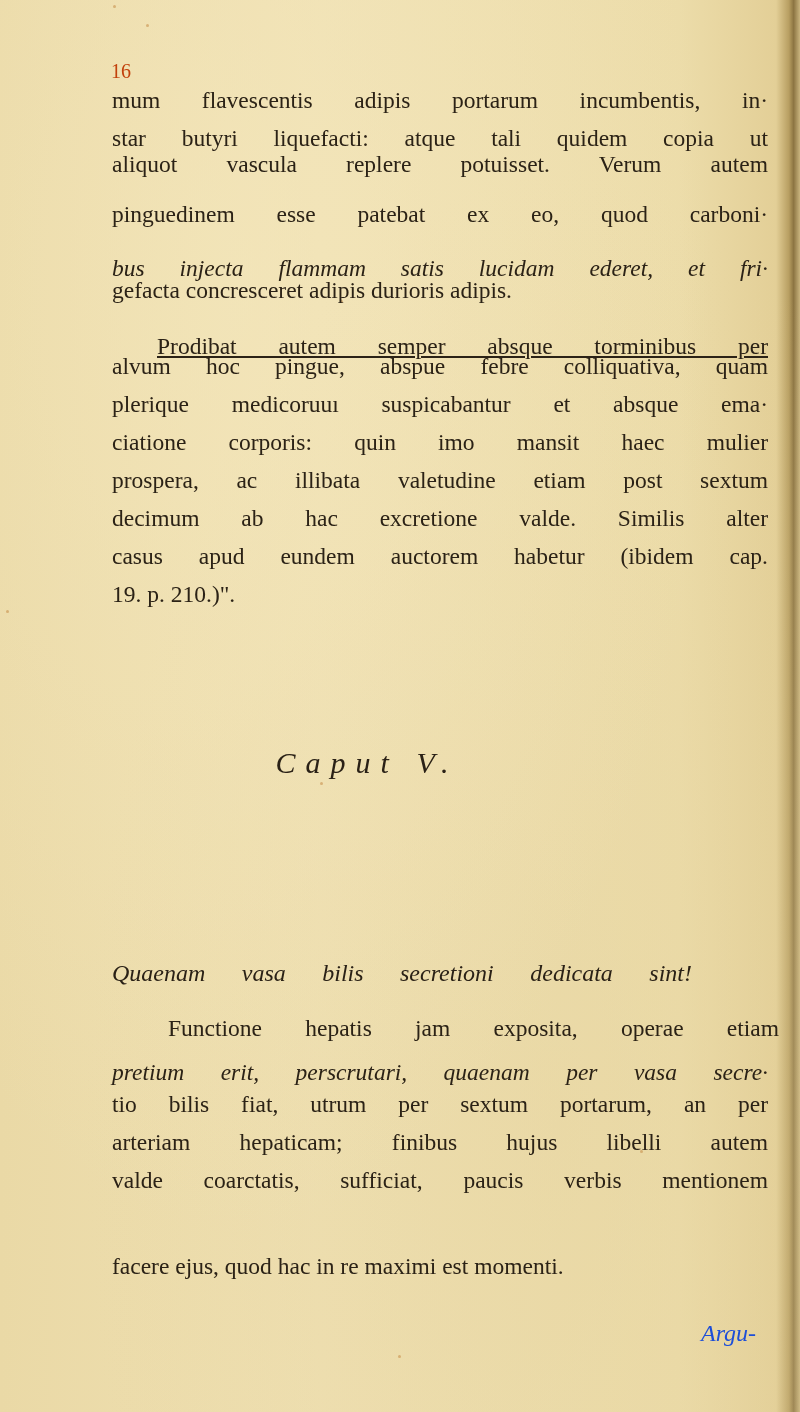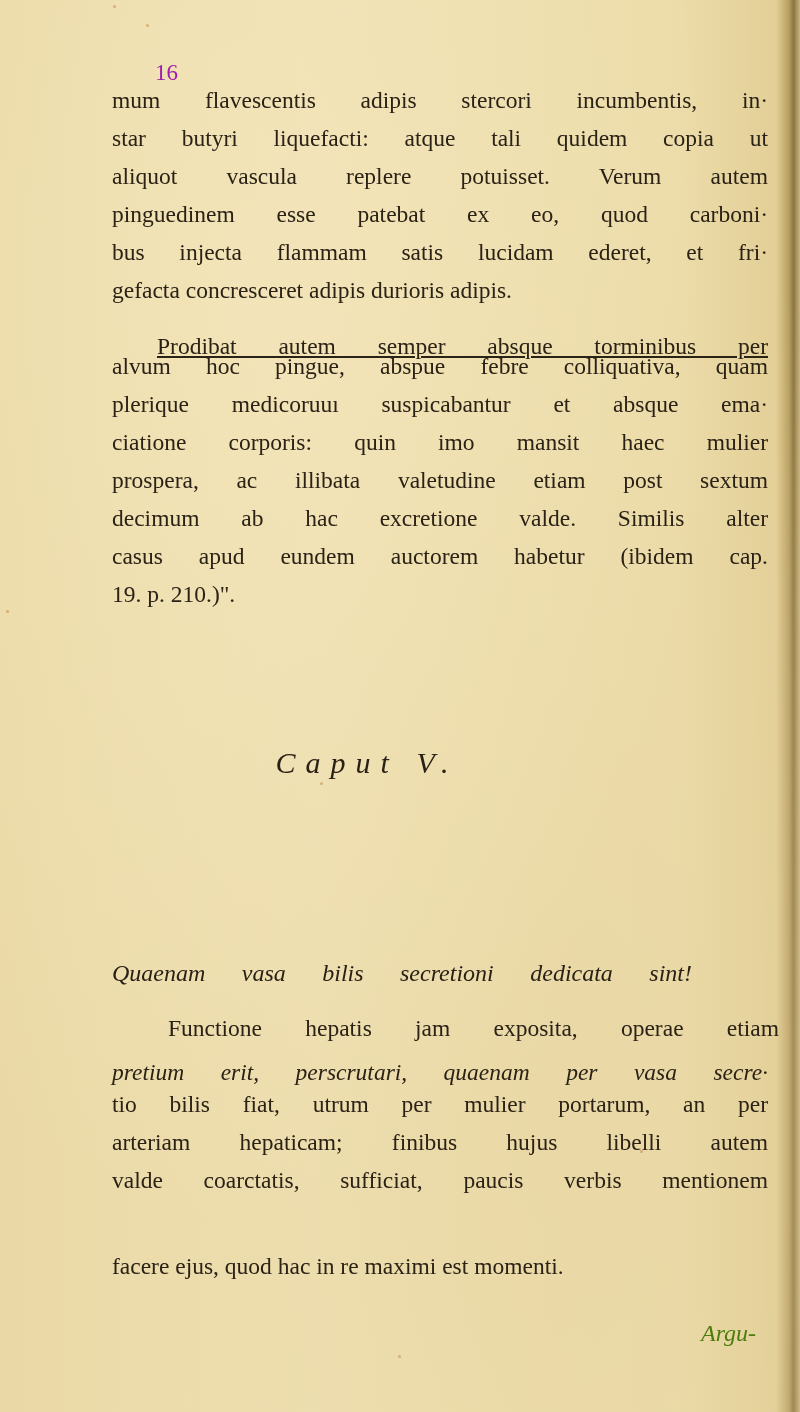--- a/index.html
+++ b/index.html
@@ -24,24 +24,23 @@
       width: 3px;
       height: 3px;
       border-radius: 50%;
       background: #c48a45;
       opacity: 0.55;
     }
     .page-number {
       position: absolute;
       left: 111px;
       top: 60px;
-      font-size: 23px;
+      font-size: 20px;
       letter-spacing: 0;
-      color: #a21caf;
-      margin-left: 44px;
+      color: #c2410c;
     }
     .body-block {
       position: absolute;
       left: 112px;
       width: 656px;
     }
     .line {
       position: absolute;
       left: 0;
       width: 656px;
@@ -83,42 +82,42 @@
       text-align-last: justify;
       color: #2a2116;
       margin-top: 40px;
     }
     .catchword {
       position: absolute;
       left: 701px;
       top: 1320px;
       font-size: 24px;
       font-style: italic;
-      color: #4d7c0f;
+      color: #1d4ed8;
     }
   </style>
 </head>
 <body>
 
 <div class="speck" style="left:113px;top:5px;"></div>
 <div class="speck" style="left:146px;top:24px;"></div>
 <div class="speck" style="left:340px;top:300px;"></div>
 <div class="speck" style="left:6px;top:610px;"></div>
 <div class="speck" style="left:320px;top:782px;"></div>
 <div class="speck" style="left:398px;top:1355px;"></div>
 <div class="speck" style="left:640px;top:1150px;"></div>
 
 <div class="page-number">16</div>
 
 <div class="body-block" style="top:86px;">
-  <div class="line" style="top:0px;">mum flavescentis adipis stercori incumbentis, in·</div>
+  <div class="line" style="top:0px;">mum flavescentis adipis portarum incumbentis, in·</div>
   <div class="line" style="top:38px;">star butyri liquefacti: atque tali quidem copia ut</div>
-  <div class="line" style="top:76px;">aliquot vascula replere potuisset. Verum autem</div>
+  <div class="line" style="top:64px;">aliquot vascula replere potuisset. Verum autem</div>
   <div class="line" style="top:114px;">pinguedinem esse patebat ex eo, quod carboni·</div>
-  <div class="line" style="top:152px;">bus injecta flammam satis lucidam ederet, et fri·</div>
+  <div class="line" style="top:168px;font-style:italic;">bus injecta flammam satis lucidam ederet, et fri·</div>
   <div class="line last" style="top:190px;">gefacta concresceret adipis durioris adipis.</div>
 </div>
 
 <div class="body-block" style="top:314px;">
   <div class="line indent" style="top:18px;text-decoration:underline;">Prodibat autem semper absque torminibus per</div>
   <div class="line" style="top:38px;">alvum hoc pingue, abspue febre colliquativa, quam</div>
   <div class="line" style="top:76px;">plerique medicoruuı suspicabantur et absque ema·</div>
   <div class="line" style="top:114px;">ciatione corporis: quin imo mansit haec mulier</div>
   <div class="line" style="top:152px;">prospera, ac illibata valetudine etiam post sextum</div>
   <div class="line" style="top:190px;">decimum ab hac excretione valde. Similis alter</div>
@@ -126,19 +125,19 @@
   <div class="line last" style="top:266px;">19. p. 210.)".</div>
 </div>
 
 <div class="chapter-title">Caput V.</div>
 
 <div class="chapter-subtitle">Quaenam vasa bilis secretioni dedicata sint!</div>
 
 <div class="body-block" style="top:1014px;">
   <div class="line indent" style="top:0px;margin-left:11px;">Functione hepatis jam exposita, operae etiam</div>
   <div class="line" style="top:44px;font-style:italic;">pretium erit, perscrutari, quaenam per vasa secre·</div>
-  <div class="line" style="top:76px;">tio bilis fiat, utrum per mulier portarum, an per</div>
+  <div class="line" style="top:76px;">tio bilis fiat, utrum per sextum portarum, an per</div>
   <div class="line" style="top:114px;">arteriam hepaticam; finibus hujus libelli autem</div>
   <div class="line" style="top:152px;">valde coarctatis, sufficiat, paucis verbis mentionem</div>
   <div class="line last" style="top:190px;margin-top:48px;">facere ejus, quod hac in re maximi est momenti.</div>
 </div>
 
 <div class="catchword">Argu-</div>
 
 </body></html>

